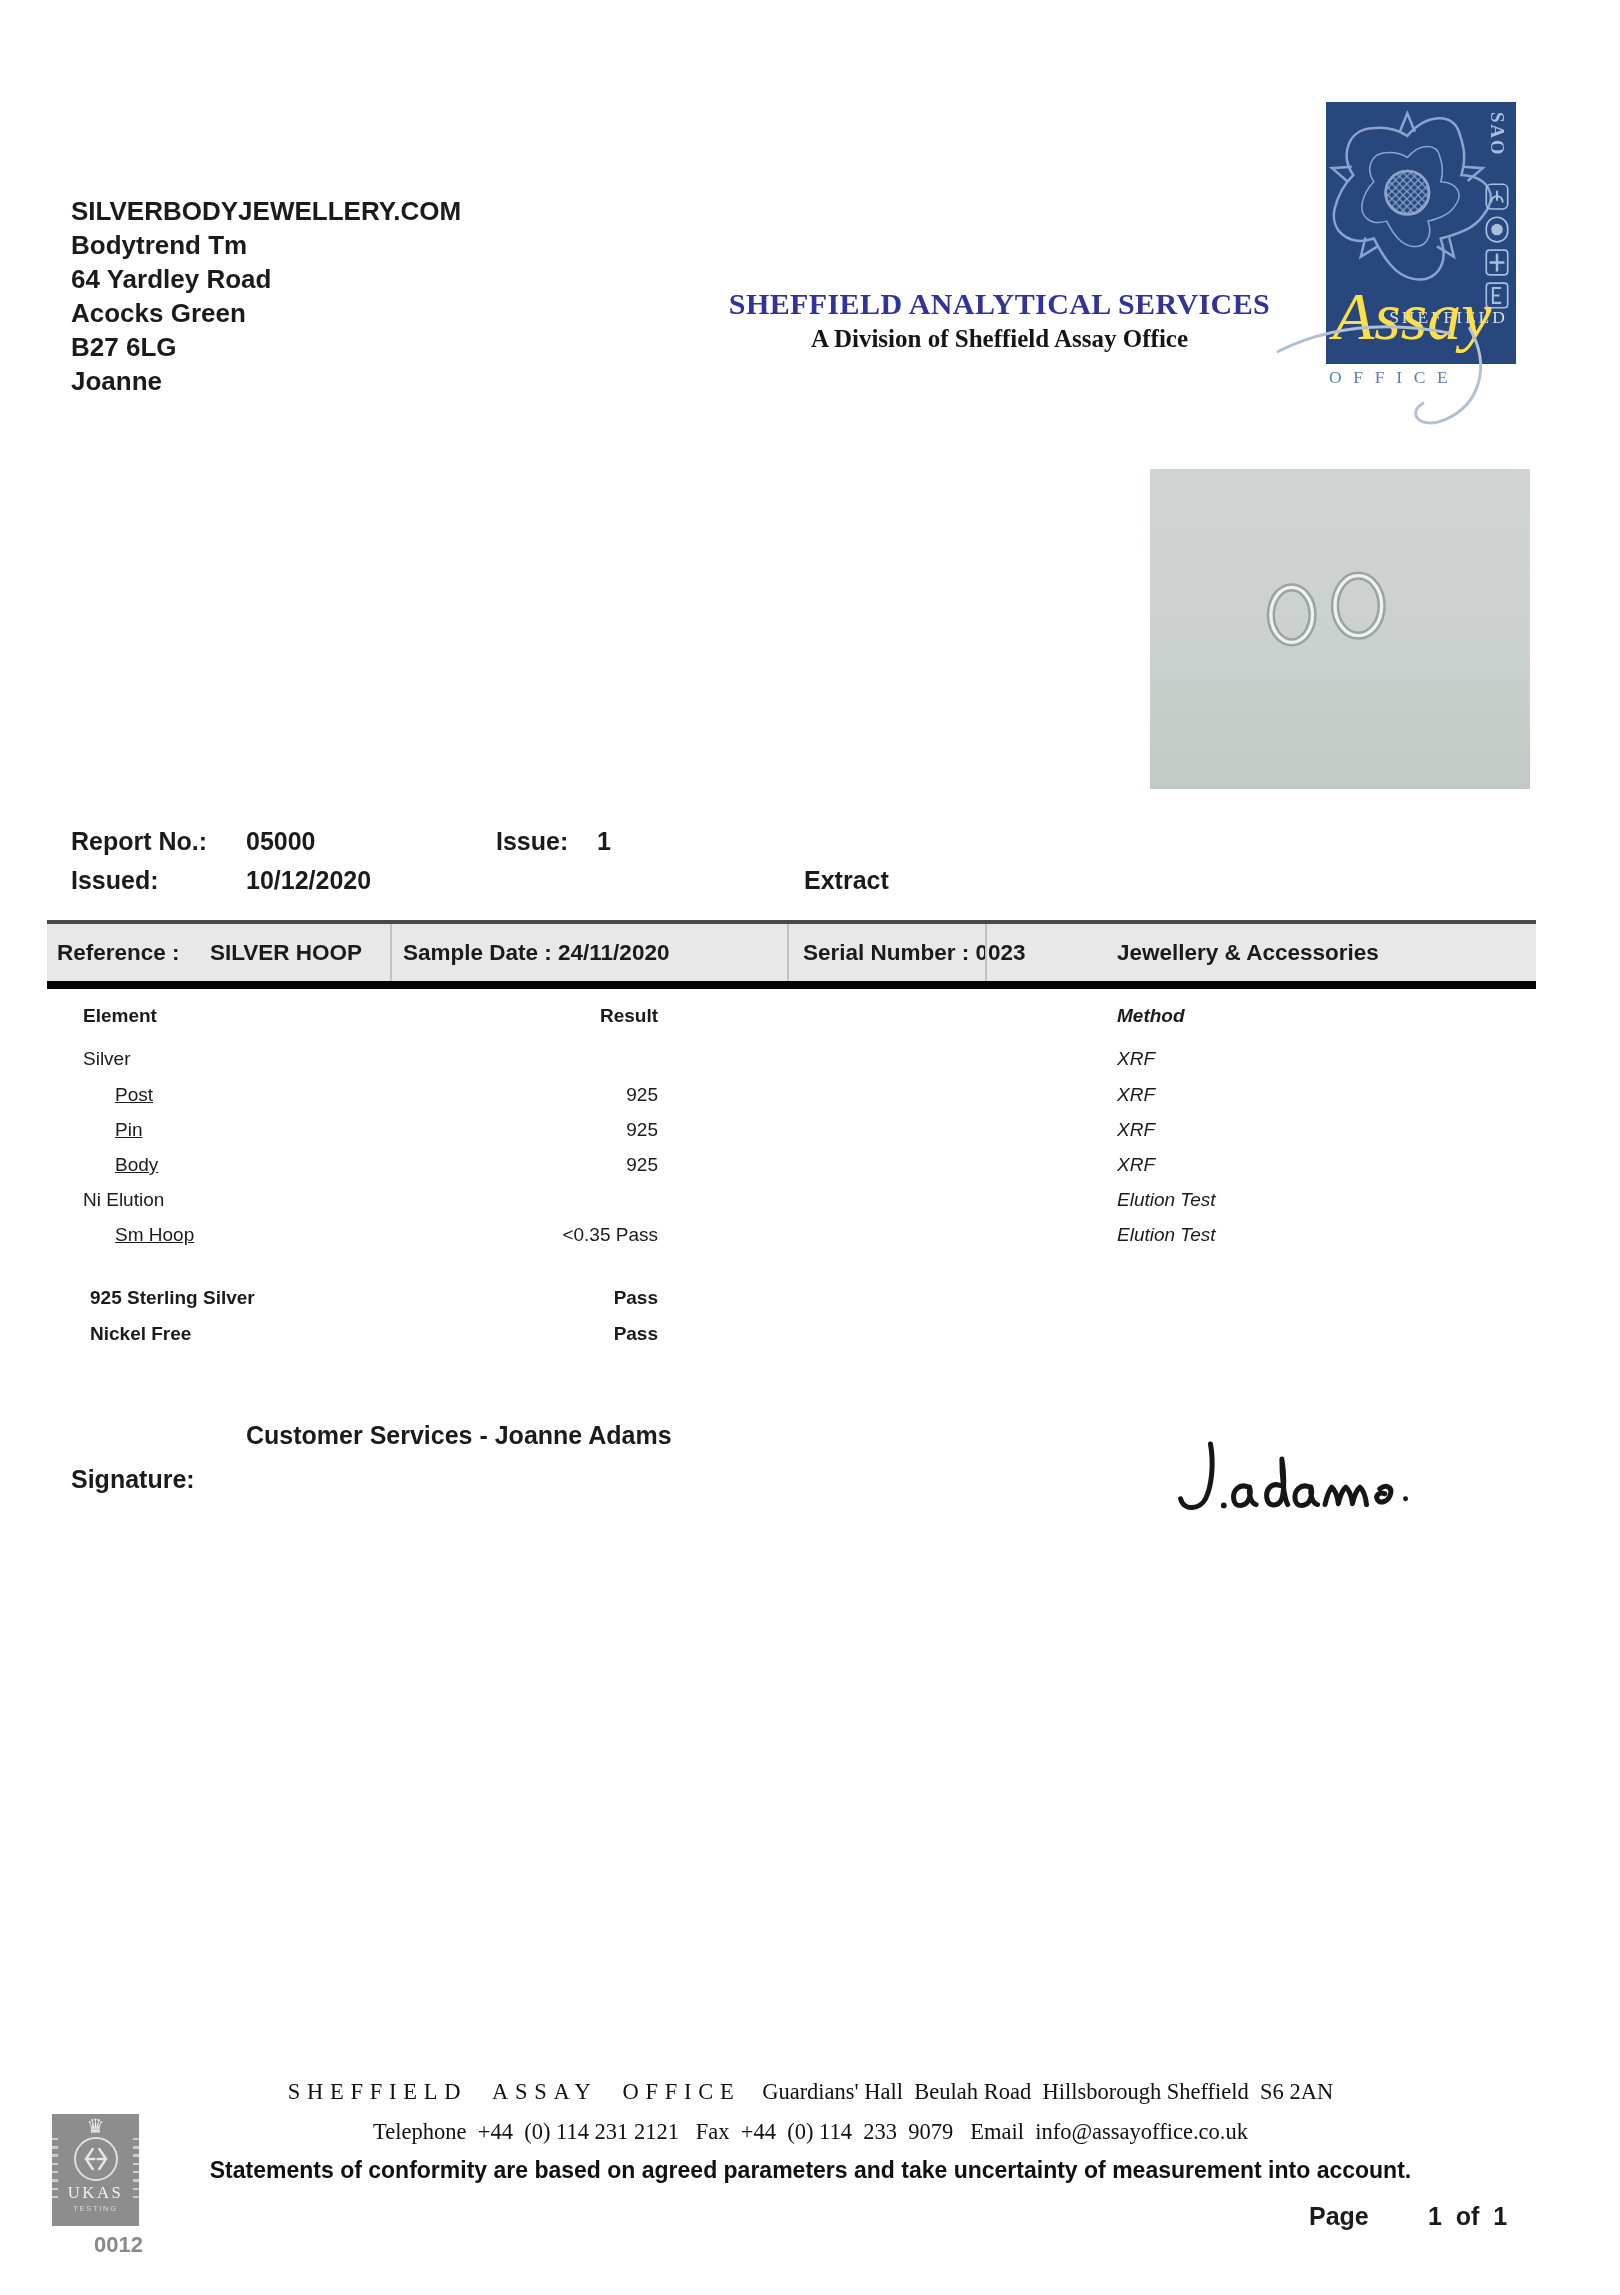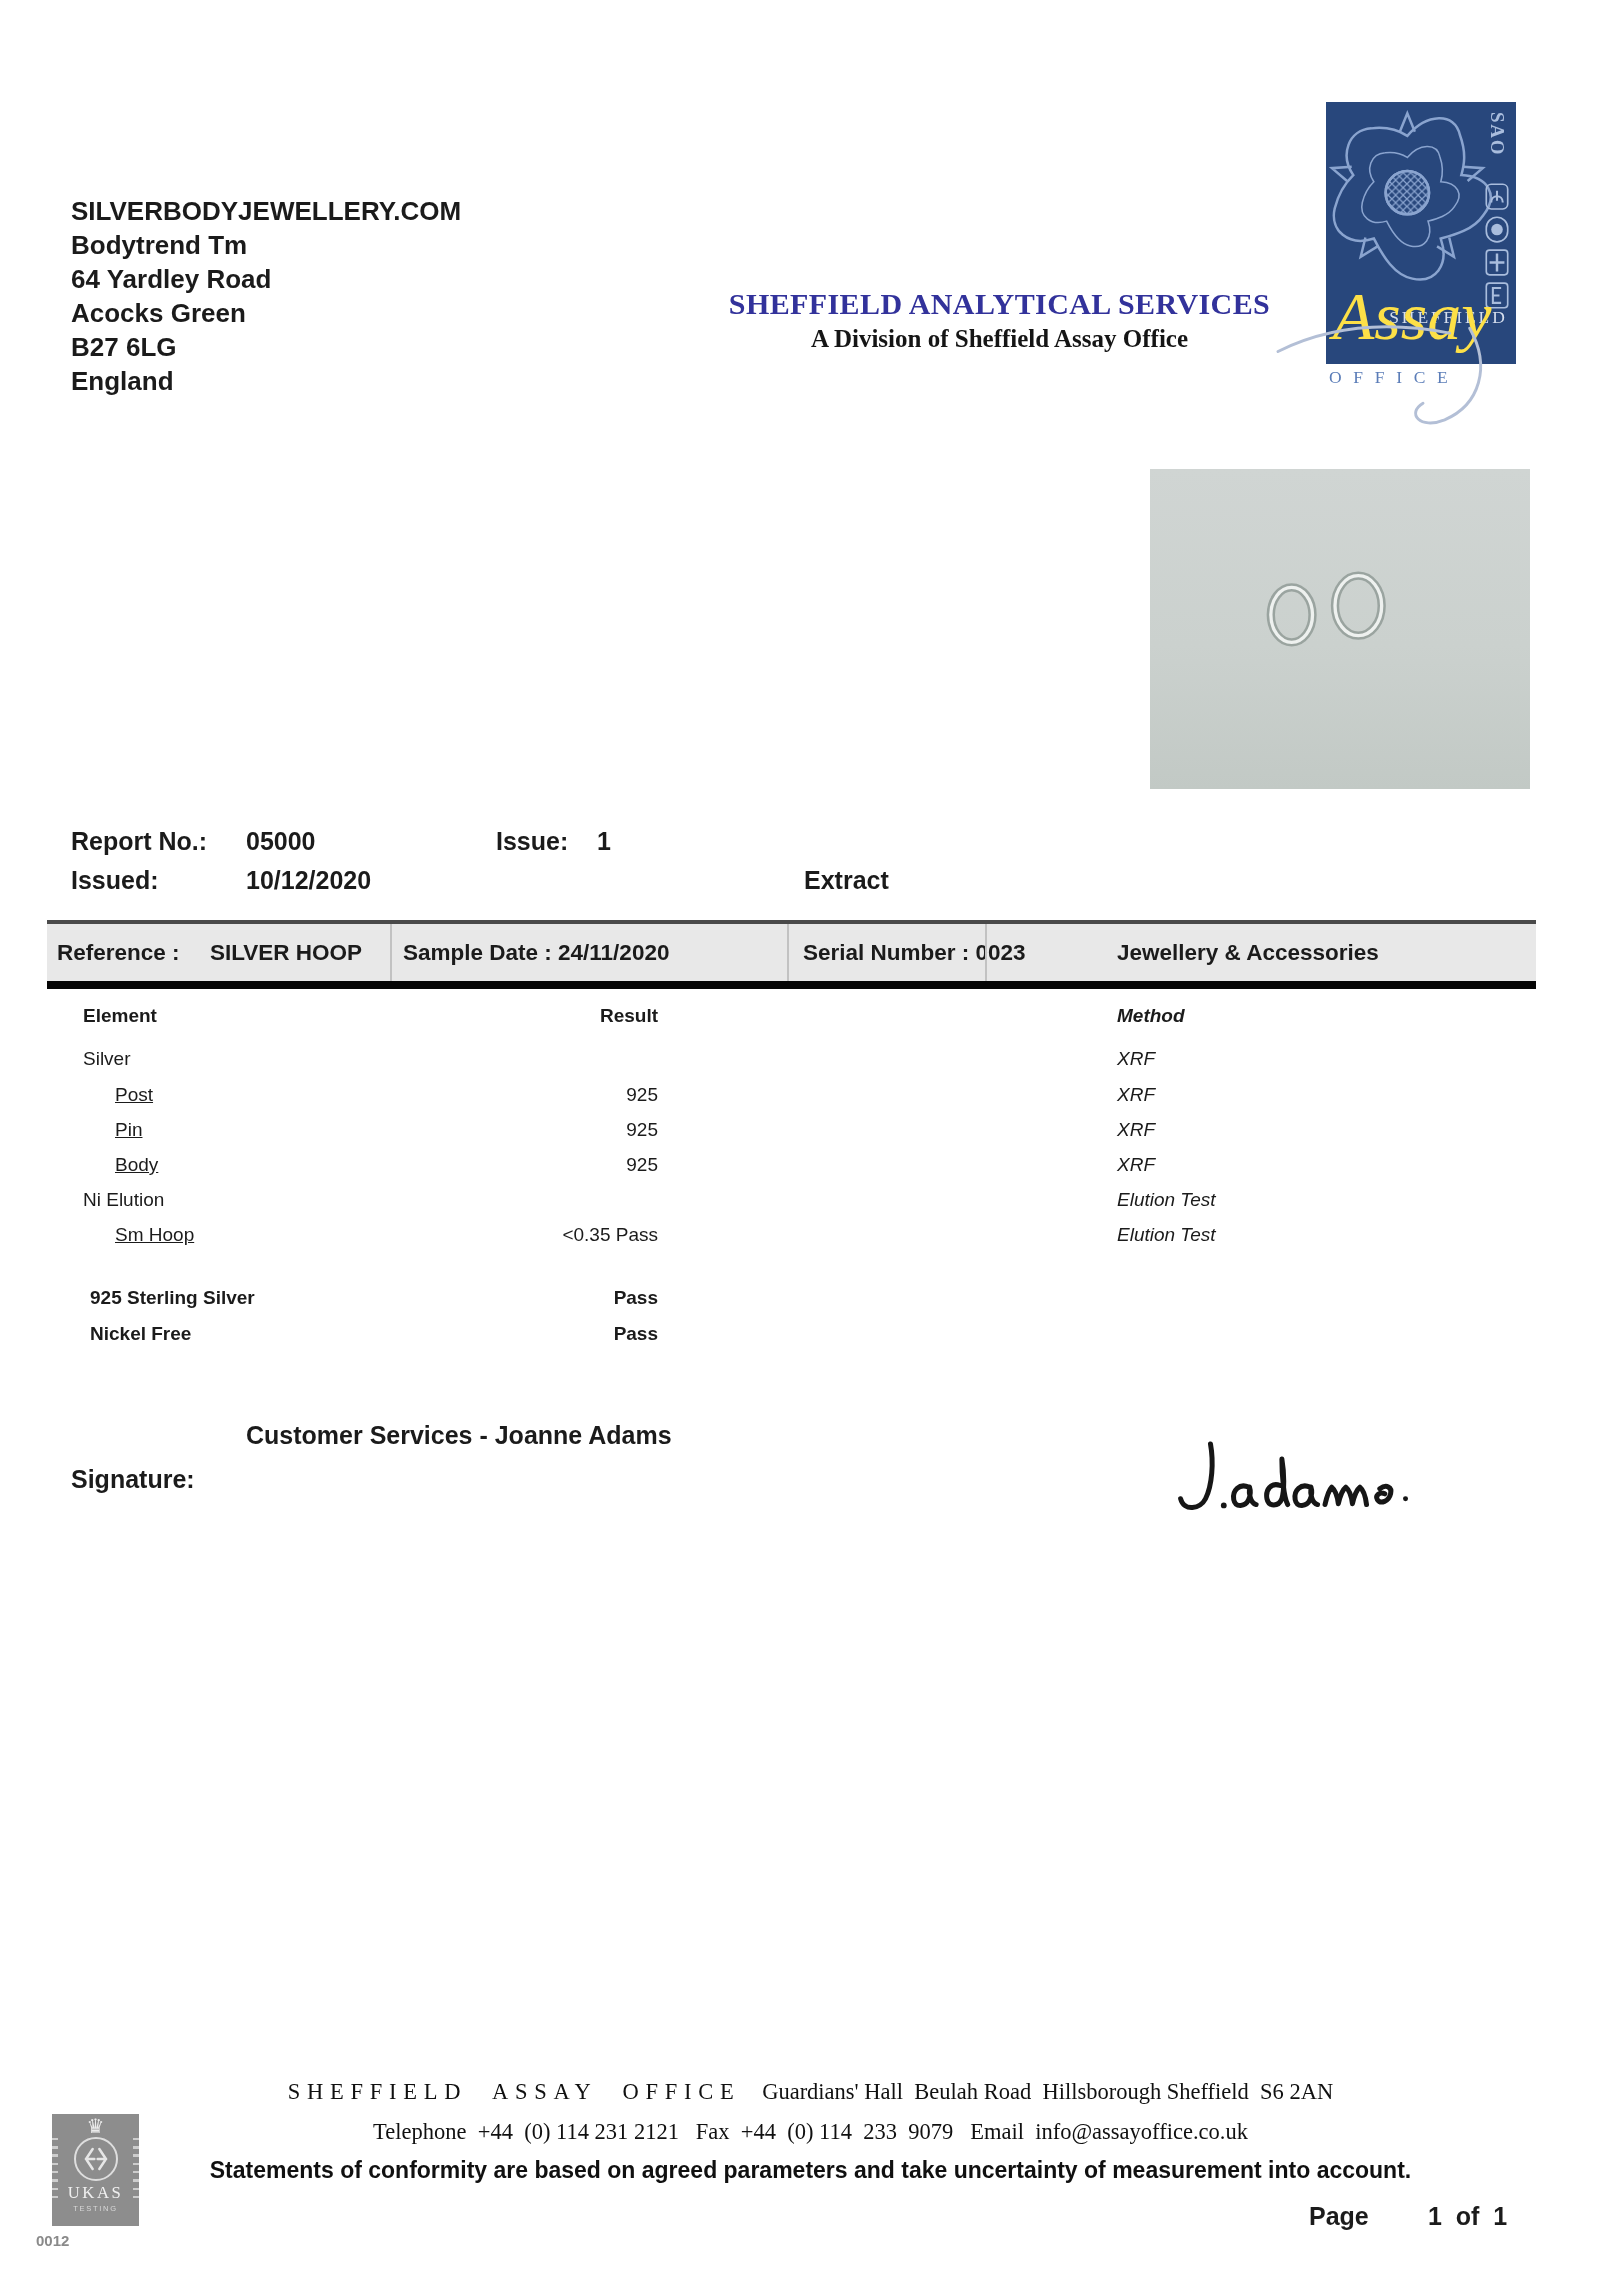--- a/index.html
+++ b/index.html
@@ -85,32 +85,32 @@
 
   
   .ukas-box{left:52px;top:2114px;width:87px;height:112px;background:#8d8d8d;text-align:center;}
   .ukas-crown{color:#ececec;font-size:20px;line-height:21.7px;margin-top:1.7px;}
   .ukas-circle{width:40px;height:40px;border:2.5px solid #dedede;border-radius:50%;margin:0 auto;position:relative;}
   .ukas-name{color:#f0f0f0;font-family:"Liberation Serif", serif;font-size:16.7px;letter-spacing:2.5px;margin-top:1.7px;}
   .ukas-sub{color:#d9d9d9;font-size:7.5px;letter-spacing:1.7px;margin-top:0.8px;}
   .ukas-ticks{position:absolute;top:18.3px;bottom:28px;width:5.8px;
     background:repeating-linear-gradient(180deg,transparent 0 5.8px,#cdcdcd 5.8px 8.3px);}
   .ukas-ticks.l{left:0;} .ukas-ticks.r{right:0;}
-  .ukas-number{left:36px;top:2232px;width:87px;text-align:left;color:#8a8a8a;font-weight:bold;font-size:15px;}
+  .ukas-number{left:56px;top:2232px;width:87px;text-align:right;color:#8a8a8a;font-weight:bold;font-size:22px;}
 </style>
 </head>
 <body>
 
 <div class="abs sender">
   <div>SILVERBODYJEWELLERY.COM</div>
   <div>Bodytrend Tm</div>
   <div>64 Yardley Road</div>
   <div>Acocks Green</div>
   <div>B27 6LG</div>
-  <div>England</div>
+  <div>Joanne</div>
 </div>
 
 <div class="abs lab-header">
   <div class="lab-title">SHEFFIELD ANALYTICAL SERVICES</div>
   <div class="lab-subtitle">A Division of Sheffield Assay Office</div>
 </div>
 
 <div class="abs logo-box">
   <svg class="abs logo-rose" width="167" height="192" viewBox="0 0 200 230">
     <defs>

